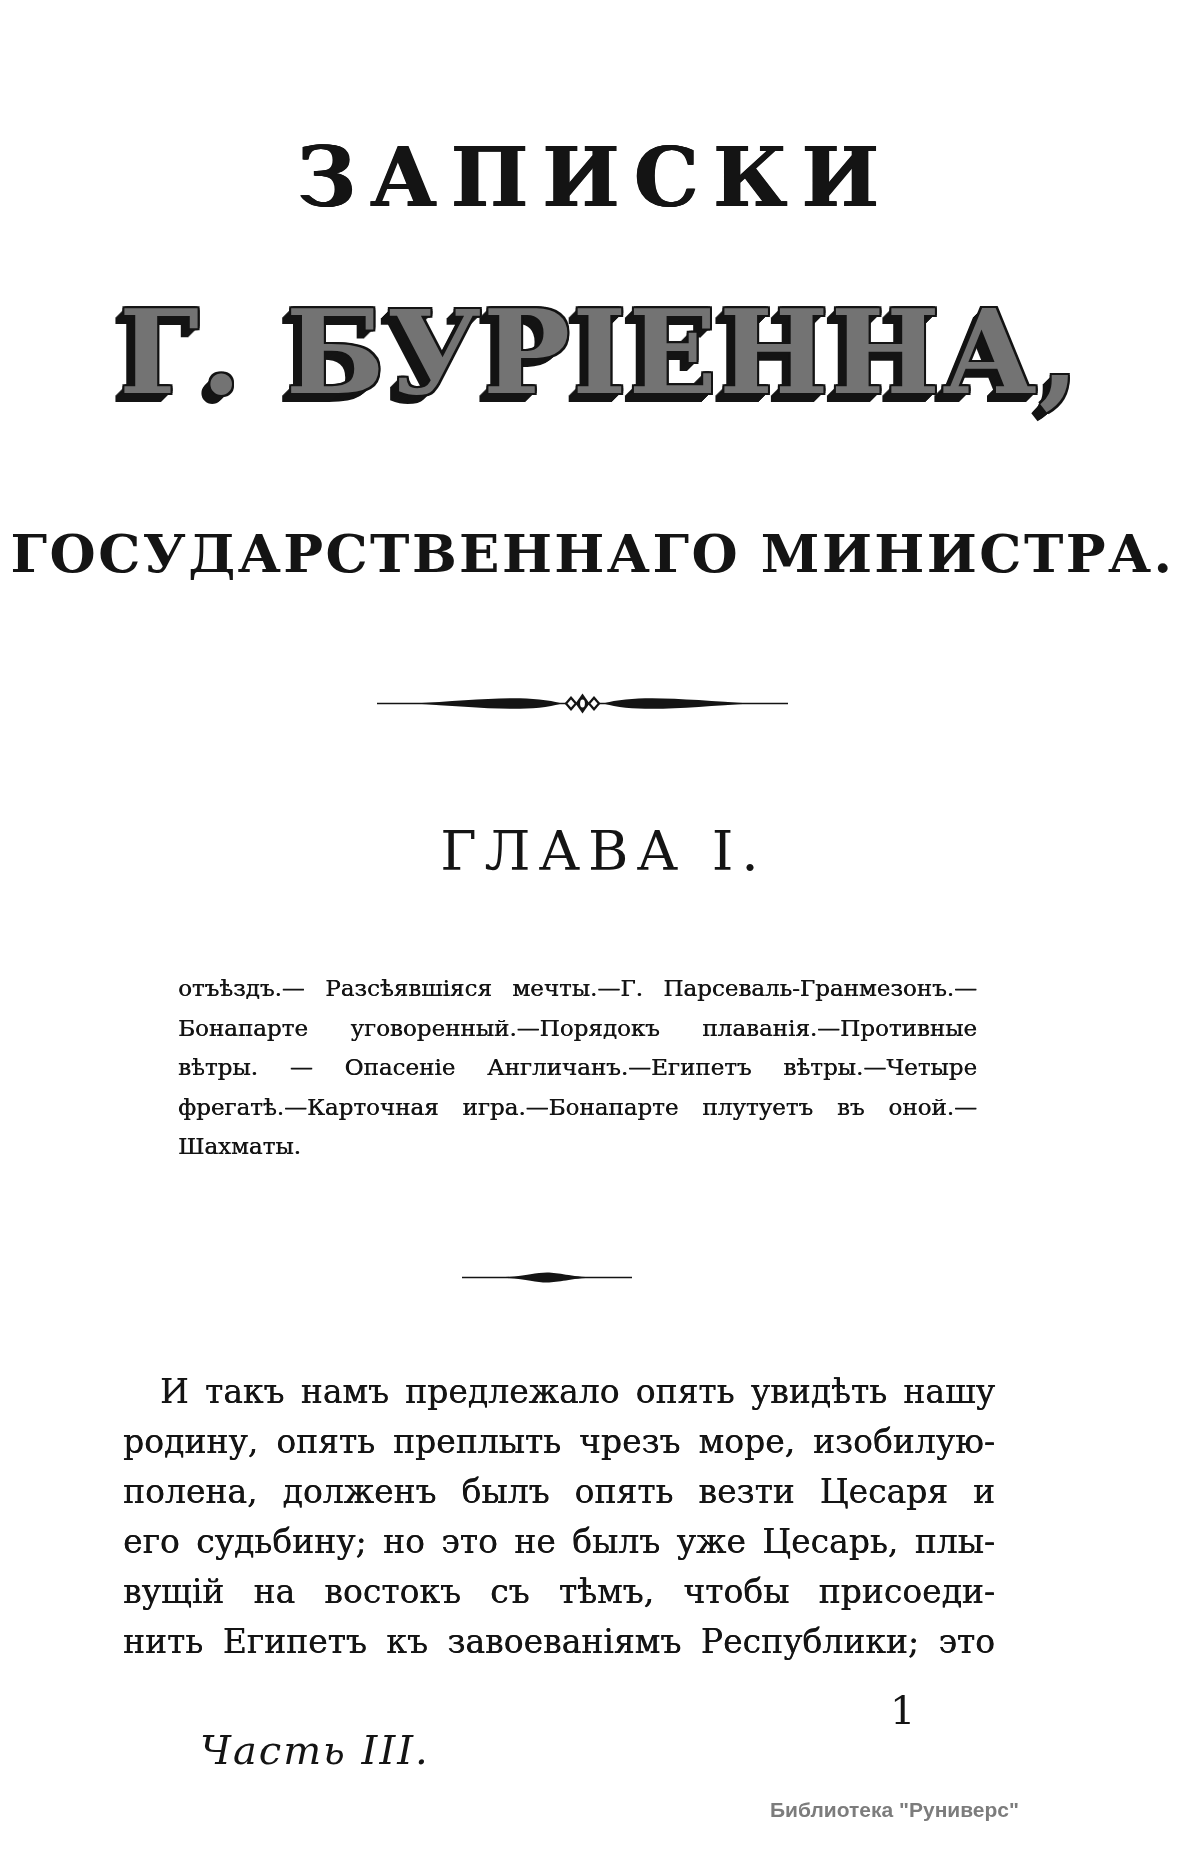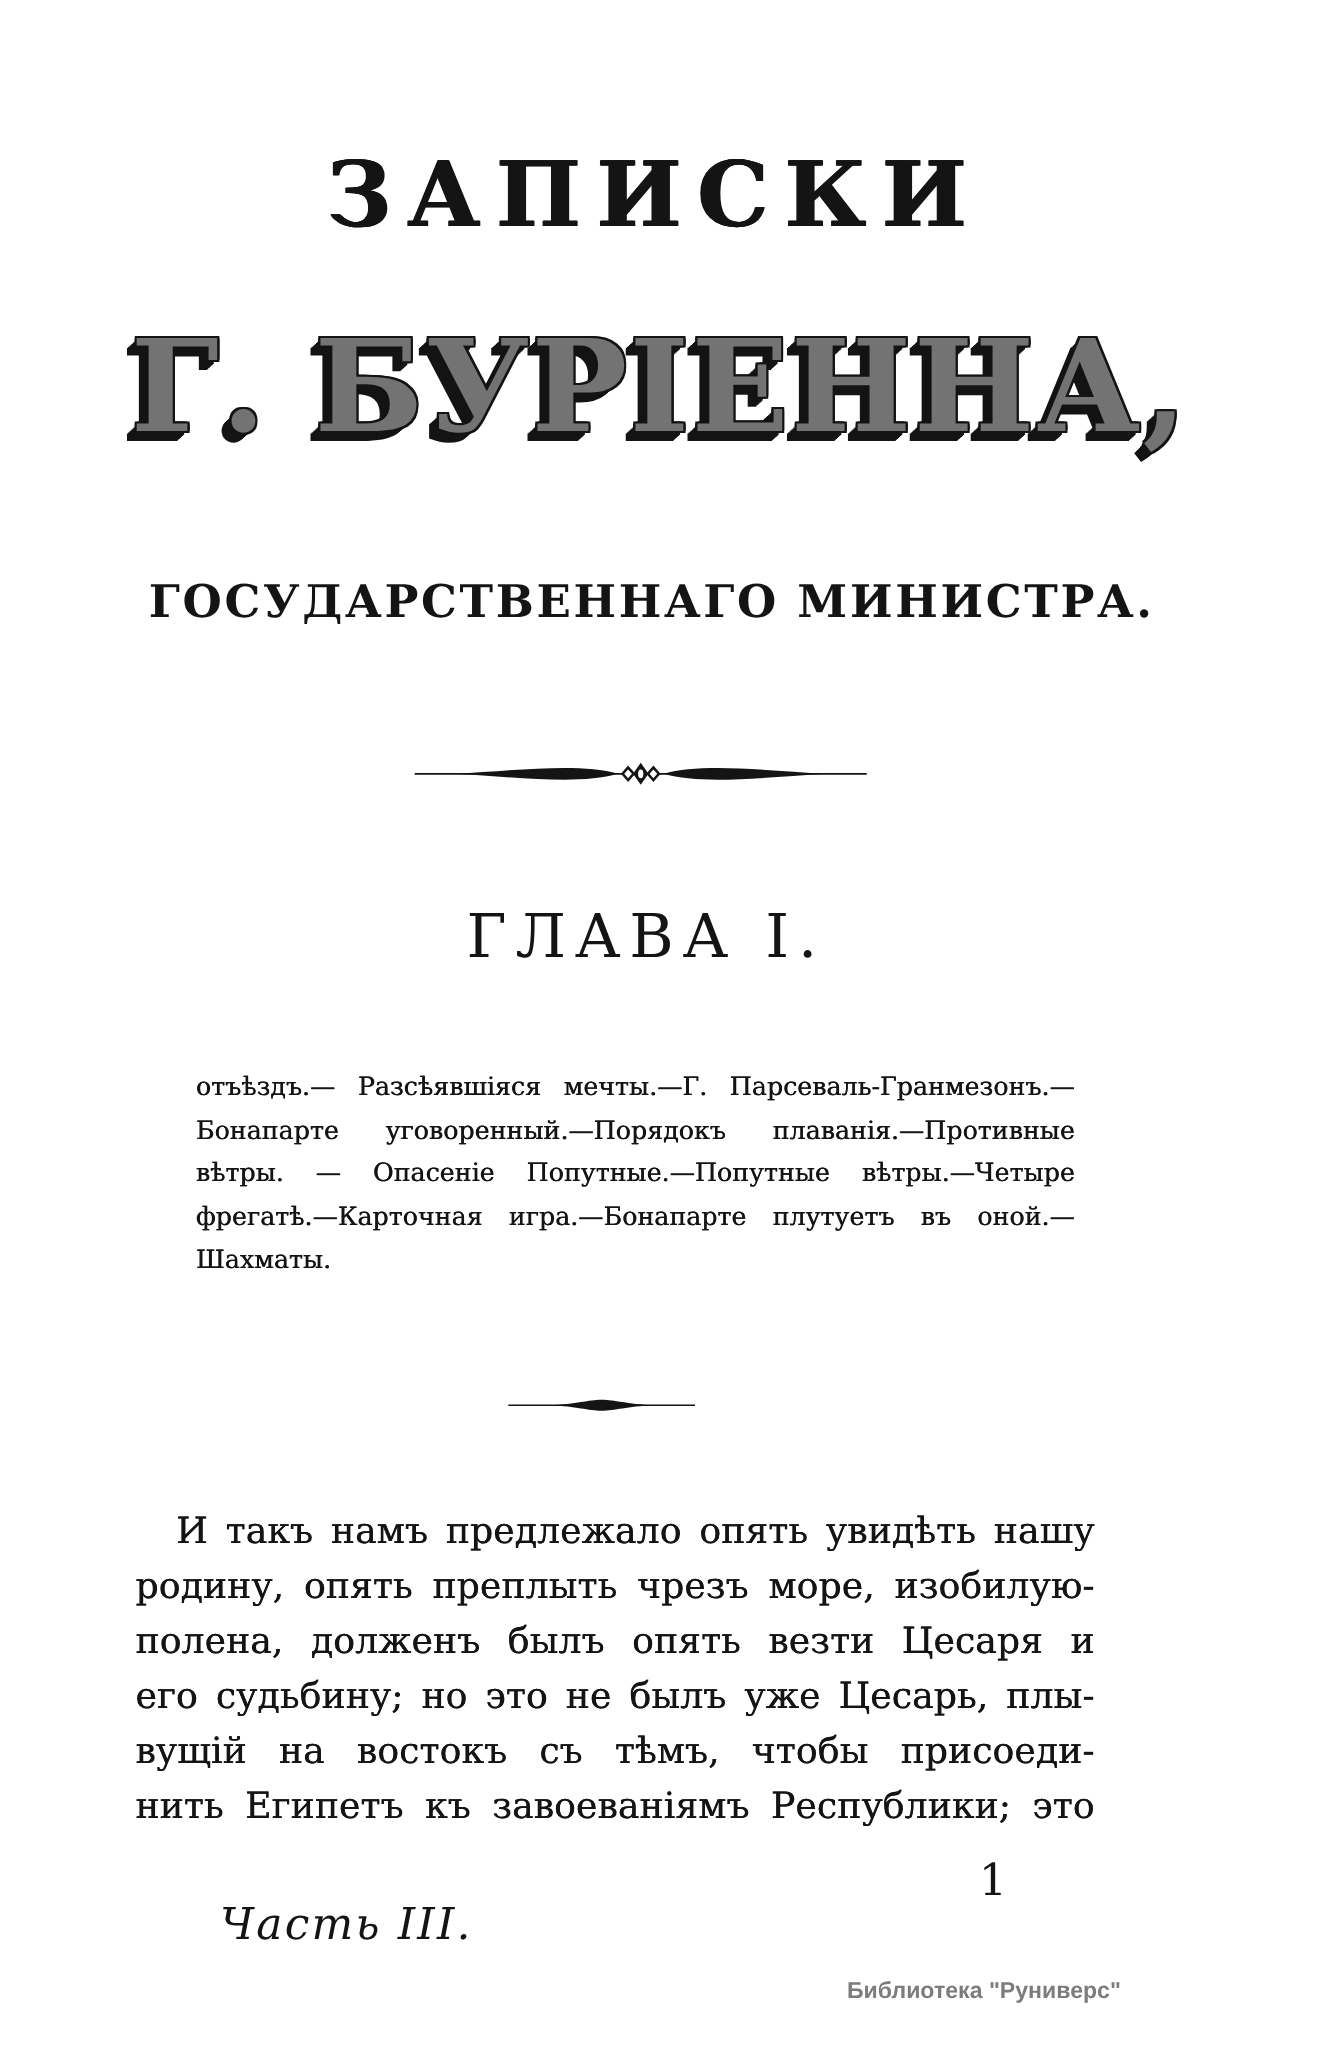--- a/index.html
+++ b/index.html
@@ -44,41 +44,42 @@
       2px 2px 0 #141414, -2px 2px 0 #141414, 2px -2px 0 #141414, -2px -2px 0 #141414,
       -3px 3px 0 #141414, -4px 4px 0 #141414, -5px 5px 0 #141414,
       -6px 6px 0 #141414, -7px 7px 0 #141414, -8px 8px 0 #141414, -9px 9px 0 #141414;
   }
   .subtitle {
     position: absolute;
     top: 527px; left: 0;
     width: 1185px;
     margin: 0;
     text-align: center;
-    font-size: 41px;
+    font-size: 53px;
     font-weight: bold;
     letter-spacing: 2.4px;
     line-height: 1;
   }
 
   
   .ornament-large { position: absolute; top: 690px; left: 375px; }
   .ornament-small { position: absolute; top: 1270px; left: 462px; }
 
   
   .chapter-heading {
     position: absolute;
     top: 824px; left: 0;
     width: 1175px;
     margin: 0;
     text-align: center;
     font-size: 55px;
     font-weight: normal;
     letter-spacing: 8px;
     line-height: 1;
+    padding-left: 16px;
   }
 
   
   .summary {
     position: absolute;
     top: 969px; left: 147px;
     width: 830px;
     font-size: 23px;
     line-height: 39.5px;
   }
@@ -155,21 +156,21 @@
     <ellipse cx="207.5" cy="13.5" rx="2.4" ry="4" fill="#ffffff"></ellipse>
     <polygon points="219,6 225.5,13.5 219,21 212.5,13.5" fill="#141414"></polygon>
     <polygon points="219,9.5 222.5,13.5 219,17.5 215.5,13.5" fill="#ffffff"></polygon>
   </svg>
 
   <h3 class="chapter-heading">ГЛАВА I.</h3>
 
   <div class="summary">
     <div class="sline cont">отъѣздъ.— Разсѣявшіяся мечты.—Г. Парсеваль-Гранмезонъ.—</div>
     <div class="sline cont">Бонапарте уговоренный.—Порядокъ плаванія.—Противные</div>
-    <div class="sline cont">вѣтры. — Опасеніе Попутные.—Попутные вѣтры.—Четыре</div>
+    <div class="sline cont">вѣтры. — Опасеніе Англичанъ.—Египетъ вѣтры.—Четыре</div>
     <div class="sline cont">фрегатѣ.—Карточная игра.—Бонапарте плутуетъ въ оной.—</div>
     <div class="sline cont last">Шахматы.</div>
   </div>
 
   <svg class="ornament-small" width="170" height="15" viewBox="0 0 170 15" aria-hidden="true">
     <line x1="0" y1="7.5" x2="170" y2="7.5" stroke="#141414" stroke-width="1.5"></line>
     <path d="M38,7.5 C62,6.5 73,2.5 85,2.5 C97,2.5 108,6.5 132,7.5 C108,8.5 97,12.5 85,12.5 C73,12.5 62,8.5 38,7.5 Z" fill="#141414"></path>
   </svg>
 
   <div class="body-text">

